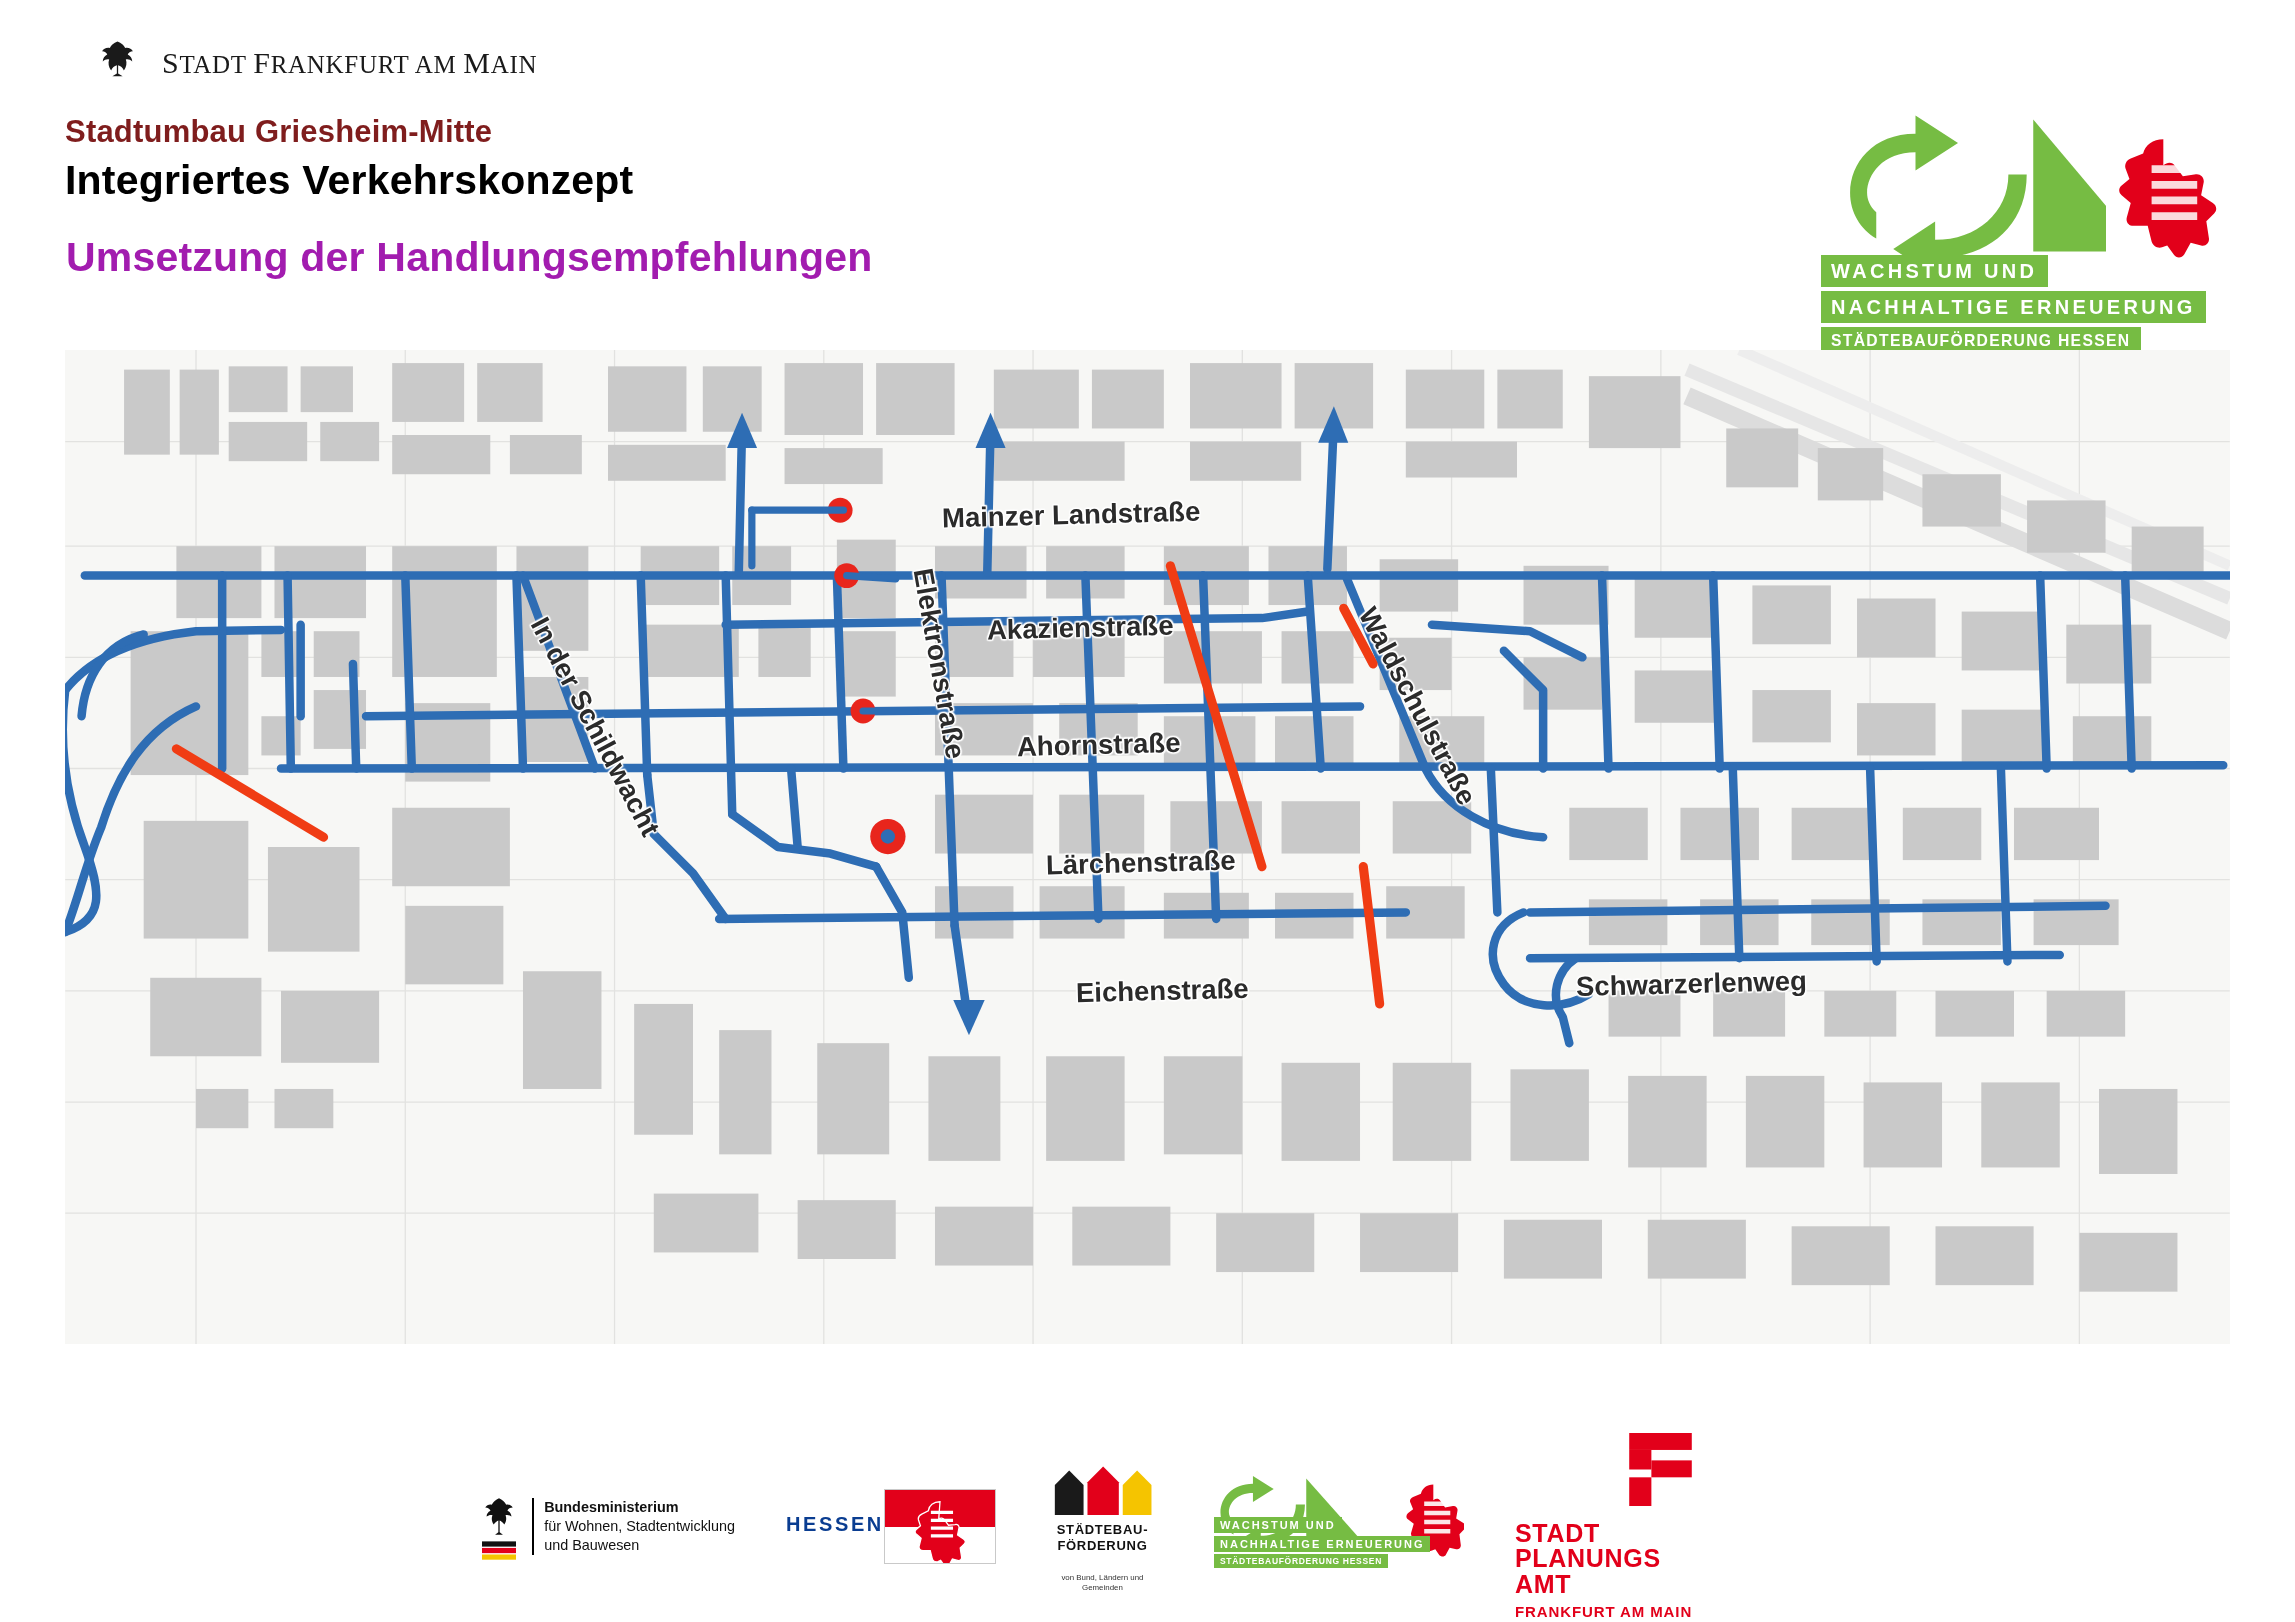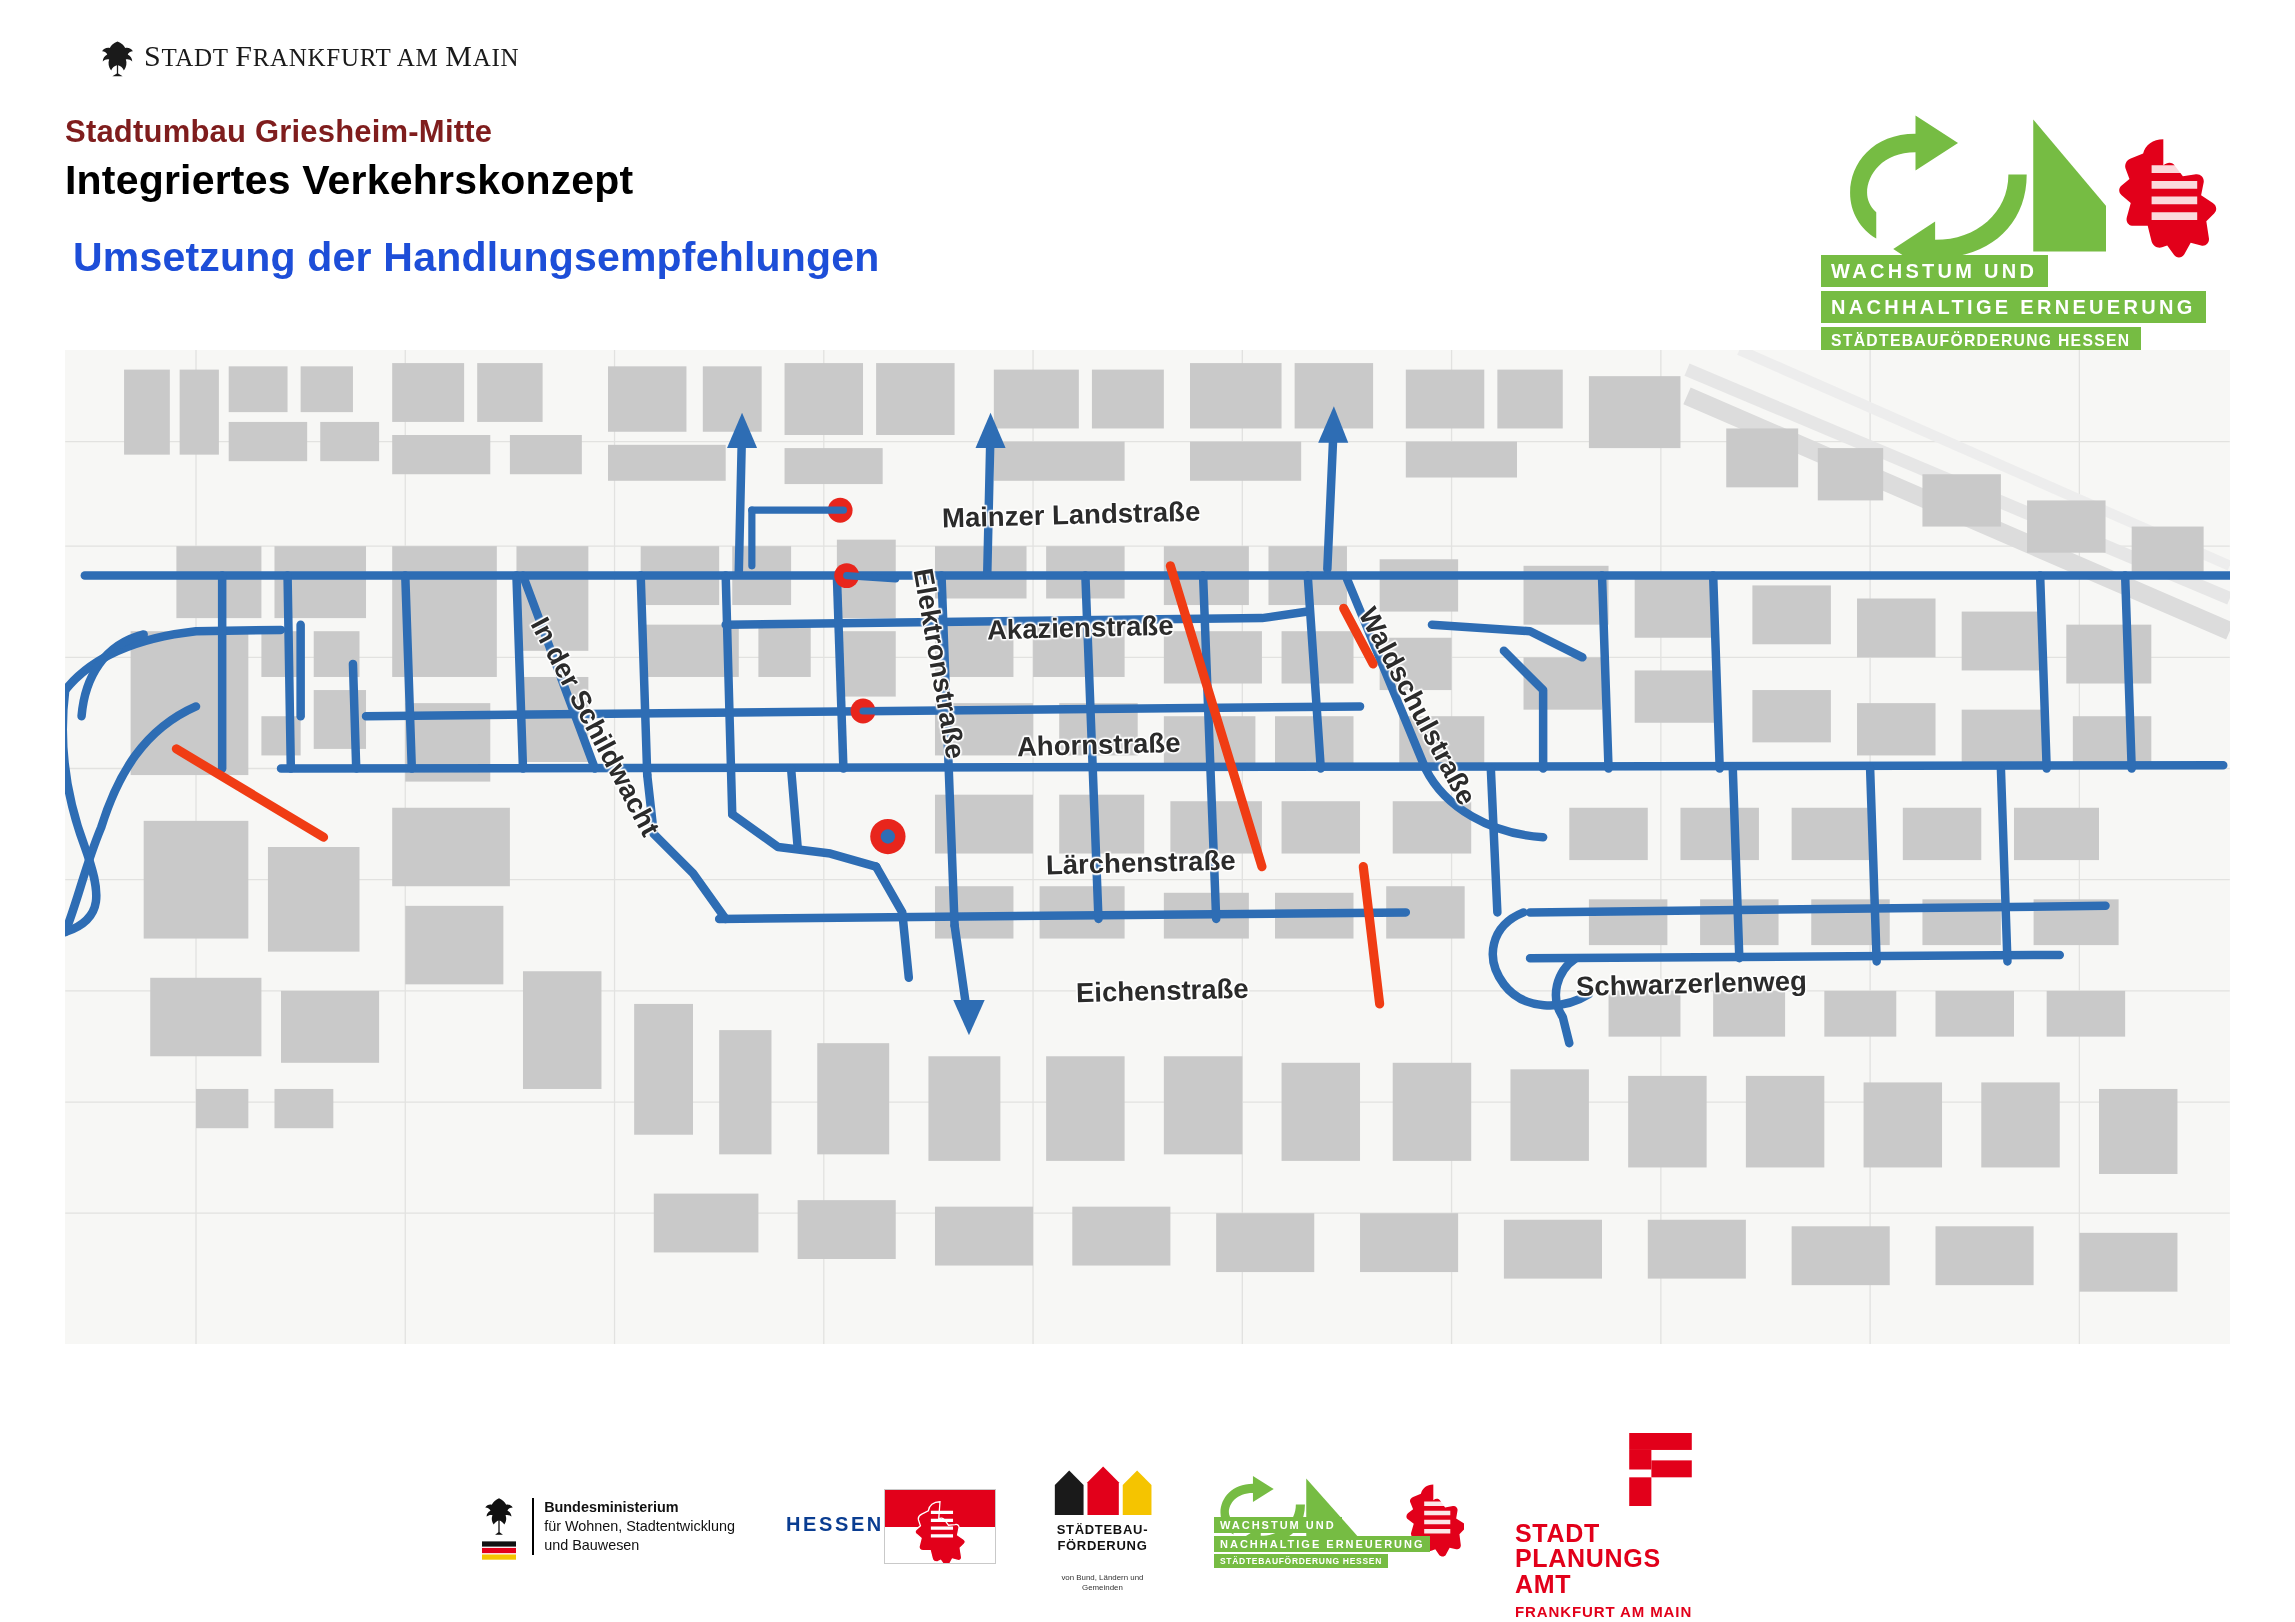--- a/index.html
+++ b/index.html
@@ -14,22 +14,22 @@
     font-family: "Liberation Sans", sans-serif;
     overflow: hidden;
   }
 
   
   .city-logo {
     position: absolute;
     left: 97px;
     top: 39px;
     display: flex;
-    align-items: flex-start;
-    gap: 6px;
+    align-items: flex-end;
+    gap: 24px;
   }
   .city-logo .eagle {
     width: 41px;
     height: 41px;
   }
   .city-logo .city-text {
     font-family: "Liberation Serif", serif;
     font-size: 25px;
     letter-spacing: 0.7px;
     color: #1a1a1a;
@@ -53,22 +53,22 @@
   .title-main {
     font-size: 41px;
     font-weight: bold;
     color: #000;
     margin: 0 0 30px 0;
     letter-spacing: 0.2px;
   }
   .title-main2 {
     font-size: 41px;
     font-weight: bold;
-    color: #1d4ed8;
-    margin: 8px;
+    color: #a21caf;
+    margin: 1px;
     letter-spacing: 0.2px;
   }
 
   
   .prog-logo {
     position: absolute;
     right: 75px;
     top: 114px;
     width: 419px;
     height: 255px;

